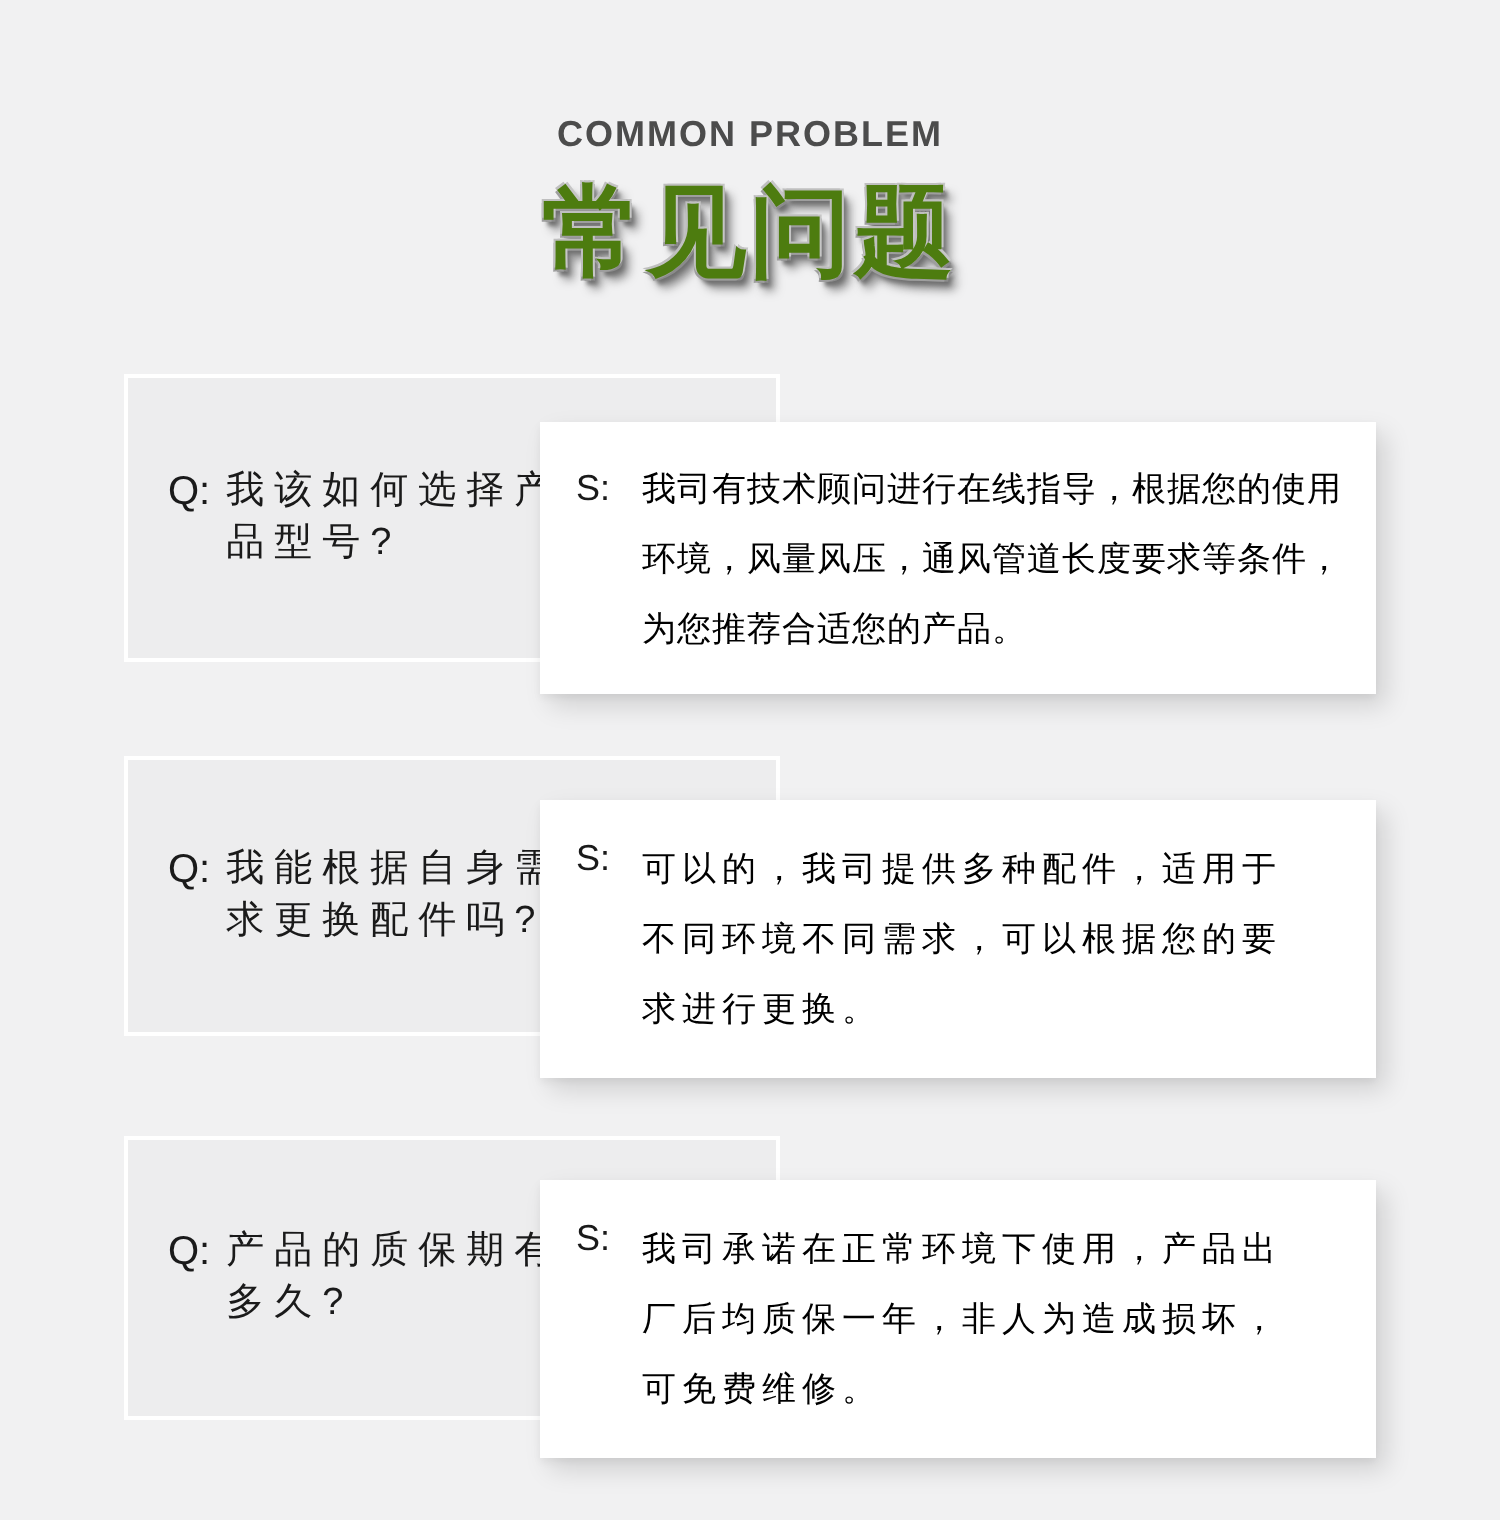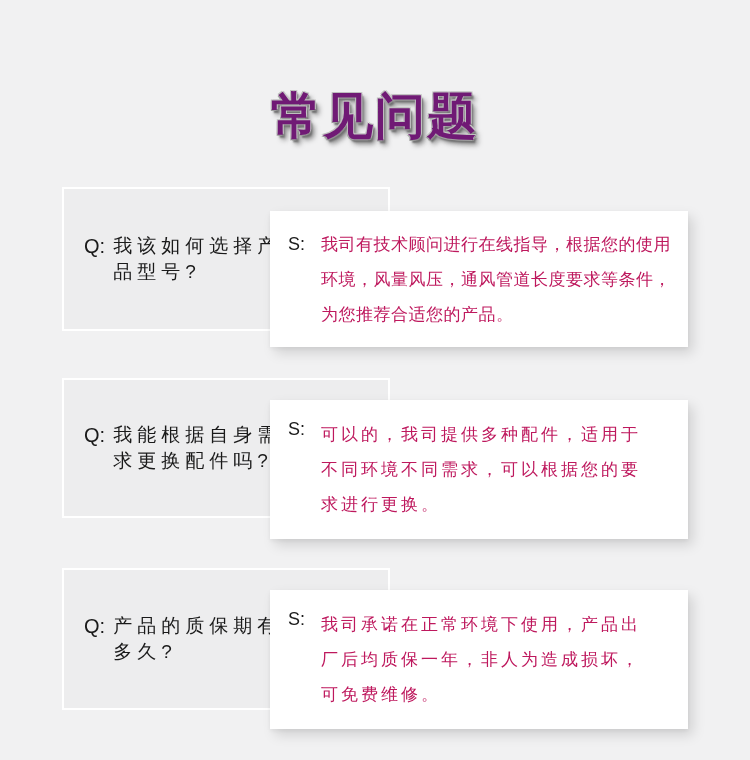--- a/index.html
+++ b/index.html
@@ -20,21 +20,21 @@
     text-align:center;
     font-size:18px; font-weight:600;
     letter-spacing:1px;
     color:#4c4c4c;
   }
   .big-title {
     position:absolute; top:86px; left:0; width:750px;
     text-align:center;
     font-size:50px; line-height:60px; font-weight:800;
     letter-spacing:2px;
-    color:#701a75;
+    color:#4d7c0f;
     text-shadow:
       -1px -1px 0 #bfbfbf,
        1px -1px 0 #c6c6c6,
       -1px  1px 0 #9e9e9e,
        1px  1px 0 #8b8b8b,
        2px  3px 2px #6f6f6f,
        4px  5px 5px rgba(50,50,50,0.55);
   }
   
   .q-box {
@@ -72,34 +72,35 @@
     color:#1a1a1a;
     white-space:pre-line;
   }
   .s-label {
     font-size:18px;
     color:#1a1a1a; margin-right:16px;
     flex:none;
   }
   .s-text {
     font-size:17px;
-    color:#be185d;
+    color:#000000;
     white-space:pre-line;
   }
   
   .s1 .s-label { line-height:35px; }
   .s1 .s-text  { line-height:35px; letter-spacing:0.5px; }
   .s2 .s-label, .s3 .s-label { line-height:25px; }
   .s2 .s-text,  .s3 .s-text  { line-height:35px; letter-spacing:3px; }
 </style>
 </head>
 <body>
 
 <div class="page">
 
+  <div class="eyebrow">COMMON PROBLEM</div>
   <div class="big-title">常见问题</div>
 
   <div class="q-box q1">
     <div class="q-row">
       <span class="q-label">Q:</span>
       <span class="q-text">我该如何选择产
 品型号?</span>
     </div>
   </div>
   <div class="s-box s1">

